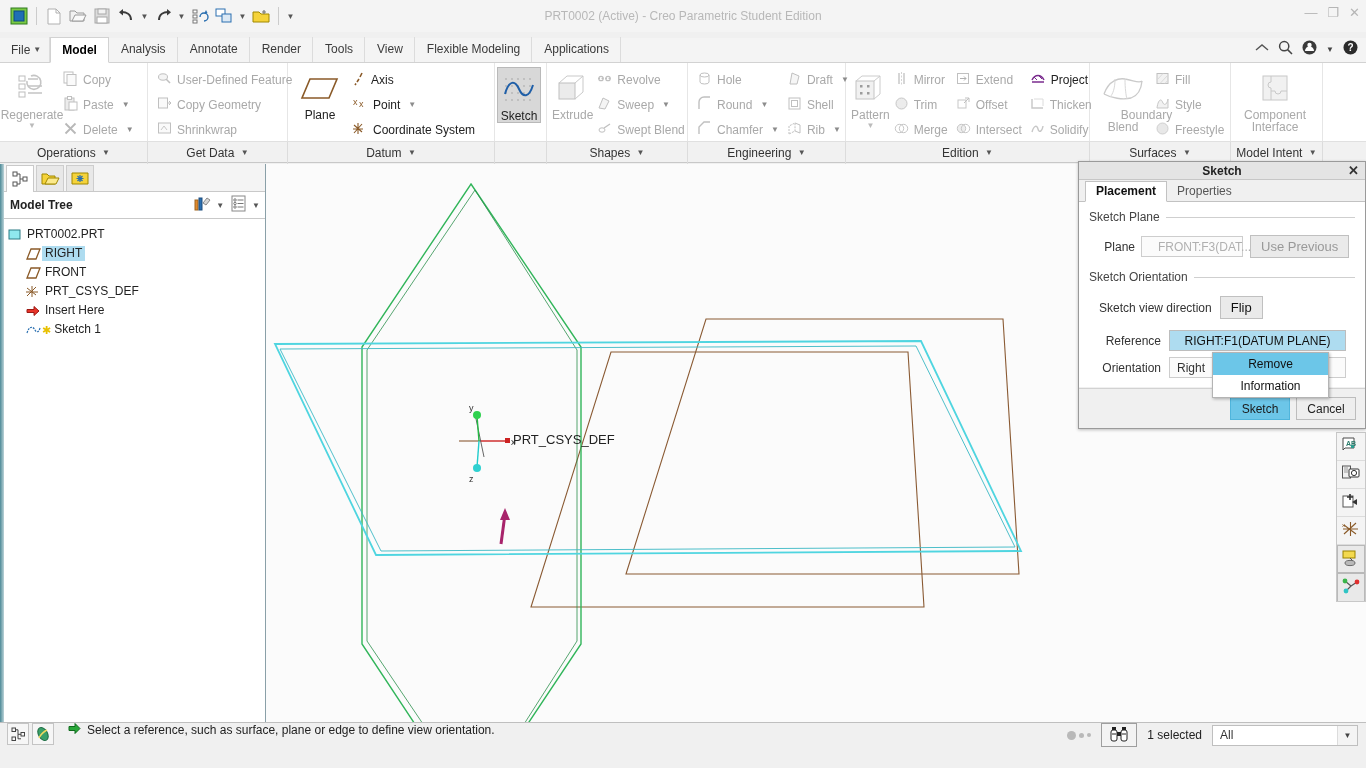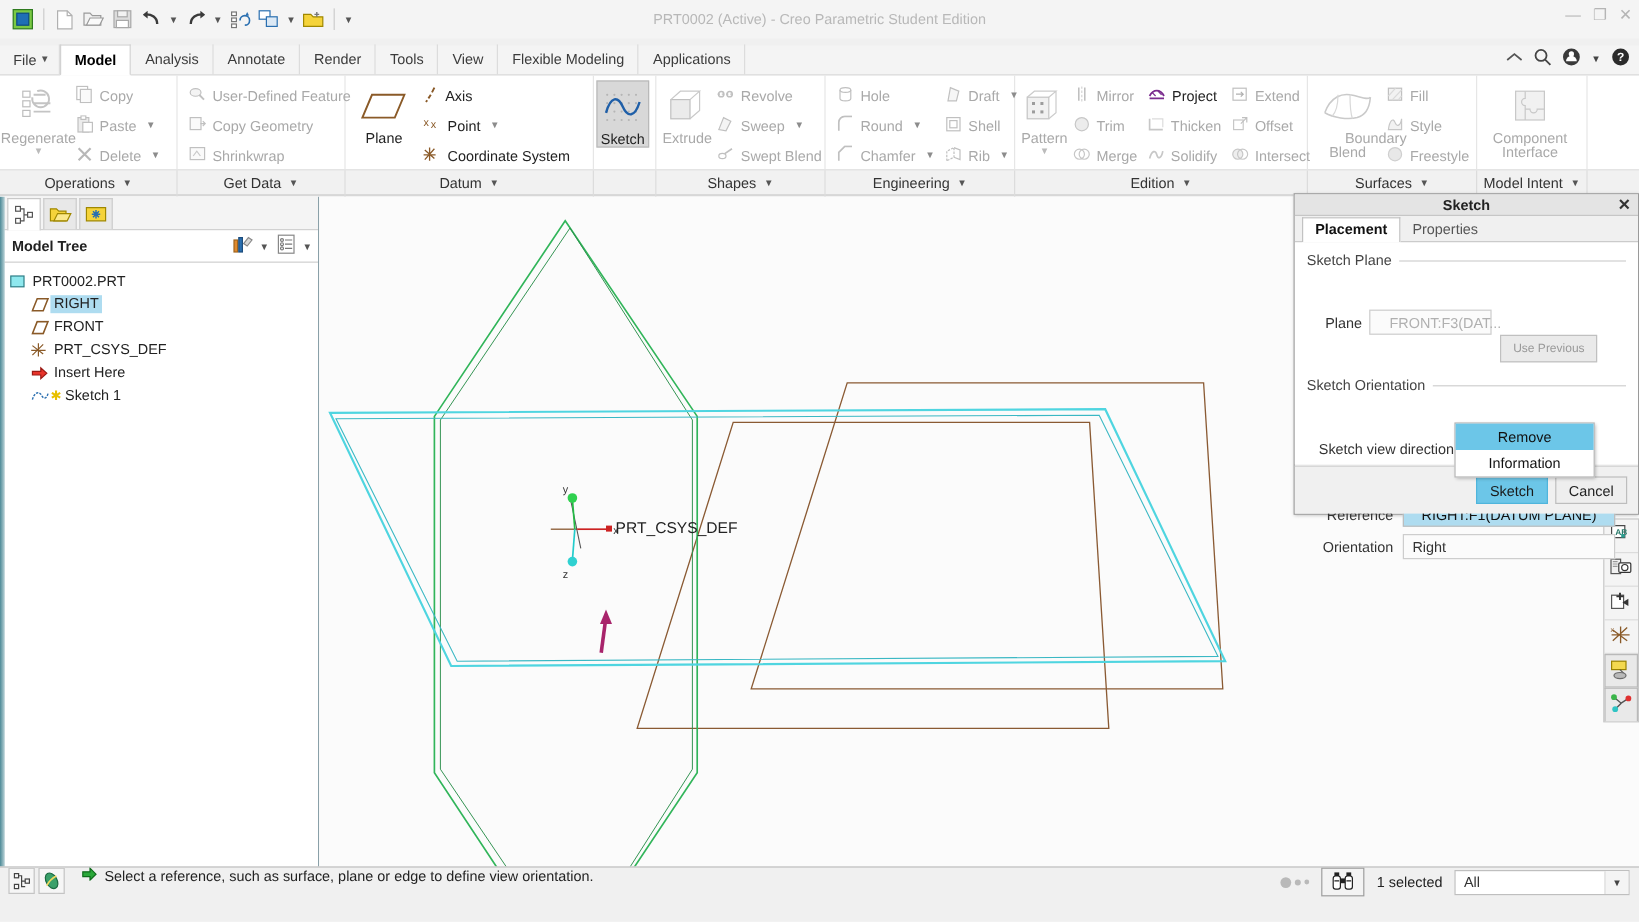--- a/index.html
+++ b/index.html
@@ -193,21 +193,21 @@
   .flabel { font-size: 12px; color: #333; text-align: right; }
   .finput {
     height: 21px; border: 1px solid #cdcdcd; background: #fbfbfb;
     display: flex; align-items: center; padding: 0 7px;
     font-size: 12px; color: #b0b0b0;
   }
   .finput.active { background: #aedcf0; color: #111; border: 1px solid #bdbdbd; }
   .fbtn {
     height: 23px; border: 1px solid #c0c0c0; background: #eaeaea;
     display: flex; align-items: center; justify-content: center;
-    padding: 0 10px; font-size: 10px; color: #999; margin-top: 44px;
+    padding: 0 10px; font-size: 13px; color: #999;
   }
   .fbtn.enabled { color: #111; }
   .fselect {
     height: 21px; border: 1px solid #cdcdcd; background: #fbfbfb;
     display: flex; align-items: center; padding: 0 7px;
     font-size: 12px; color: #333;
   }
   .dlg-footer {
     position: absolute; left: 0; bottom: 0; width: 286px; height: 40px;
     background: #f0f0f0; border-top: 1px solid #d2d2d2;
@@ -682,20 +682,49 @@
           <span>
             <svg width="15" height="15" viewBox="0 0 15 15">
                 <circle cx="5.5" cy="7.5" r="4.2" fill="none" stroke="#c7c7c7"></circle>
                 <circle cx="9.5" cy="7.5" r="4.2" fill="none" stroke="#c7c7c7"></circle>
               </svg>
           </span>
           <span class="lbl">Merge</span>
         </div>
       </div>
       <div class="rcol">
+        <div class="ritem">
+          <span>
+            <svg width="15" height="15" viewBox="0 0 15 15">
+                <rect x="1.5" y="2.5" width="11" height="10" fill="none" stroke="#c0c0c0"></rect>
+                <path d="M4 7.5 h6 M8 5.5 l2 2 l-2 2" stroke="#b0b0b0" fill="none"></path>
+              </svg>
+          </span>
+          <span class="lbl">Extend</span>
+        </div>
+        <div class="ritem">
+          <span>
+            <svg width="15" height="15" viewBox="0 0 15 15">
+                <rect x="2" y="4" width="8" height="8" fill="none" stroke="#c7c7c7"></rect>
+                <path d="M8 7 l5 -5 M9 2 h4 v4" fill="none" stroke="#c0c0c0"></path>
+              </svg>
+          </span>
+          <span class="lbl">Offset</span>
+        </div>
+        <div class="ritem">
+          <span>
+            <svg width="15" height="15" viewBox="0 0 15 15">
+                <circle cx="5.5" cy="7.5" r="4.2" fill="#eee" stroke="#c7c7c7"></circle>
+                <circle cx="9.5" cy="7.5" r="4.2" fill="none" stroke="#c7c7c7"></circle>
+              </svg>
+          </span>
+          <span class="lbl">Intersect</span>
+        </div>
+      </div>
+      <div class="rcol">
         <div class="ritem enabled">
           <span>
             <svg width="16" height="15" viewBox="0 0 16 15">
                 <path d="M2 9 C5 3, 11 3, 14 9" fill="none" stroke="#7a2b8e" stroke-width="1.5"></path>
                 <path d="M2 11 h12" stroke="#7a2b8e" stroke-width="1.5"></path>
                 <path d="M4 6 l3 3 M9 5 l3 3" stroke="#7a2b8e"></path>
               </svg>
           </span>
           <span class="lbl">Project</span>
         </div>
@@ -708,49 +737,20 @@
           </span>
           <span class="lbl">Thicken</span>
         </div>
         <div class="ritem">
           <span>
             <svg width="15" height="15" viewBox="0 0 15 15">
                 <path d="M2 11 C4 4, 7 4, 8 8 C9 12, 12 11, 13 5" fill="none" stroke="#c7c7c7" stroke-width="1.4"></path>
               </svg>
           </span>
           <span class="lbl">Solidify</span>
-        </div>
-      </div>
-      <div class="rcol">
-        <div class="ritem">
-          <span>
-            <svg width="15" height="15" viewBox="0 0 15 15">
-                <rect x="1.5" y="2.5" width="11" height="10" fill="none" stroke="#c0c0c0"></rect>
-                <path d="M4 7.5 h6 M8 5.5 l2 2 l-2 2" stroke="#b0b0b0" fill="none"></path>
-              </svg>
-          </span>
-          <span class="lbl">Extend</span>
-        </div>
-        <div class="ritem">
-          <span>
-            <svg width="15" height="15" viewBox="0 0 15 15">
-                <rect x="2" y="4" width="8" height="8" fill="none" stroke="#c7c7c7"></rect>
-                <path d="M8 7 l5 -5 M9 2 h4 v4" fill="none" stroke="#c0c0c0"></path>
-              </svg>
-          </span>
-          <span class="lbl">Offset</span>
-        </div>
-        <div class="ritem">
-          <span>
-            <svg width="15" height="15" viewBox="0 0 15 15">
-                <circle cx="5.5" cy="7.5" r="4.2" fill="#eee" stroke="#c7c7c7"></circle>
-                <circle cx="9.5" cy="7.5" r="4.2" fill="none" stroke="#c7c7c7"></circle>
-              </svg>
-          </span>
-          <span class="lbl">Intersect</span>
         </div>
       </div>
     </div>
 
     <div class="rgroup" style="width:141px;">
       <div class="bigbtn" style="width:56px;">
         <div class="bigicon">
           <svg width="44" height="30" viewBox="0 0 44 30">
             <path d="M3 20 C8 6, 18 4, 24 5 C32 6, 38 10, 41 7" fill="none" stroke="#cacaca" stroke-width="1.3"></path>
             <path d="M3 20 C10 24, 22 26, 30 24 C36 22, 40 18, 41 7" fill="none" stroke="#cacaca" stroke-width="1.3"></path>

